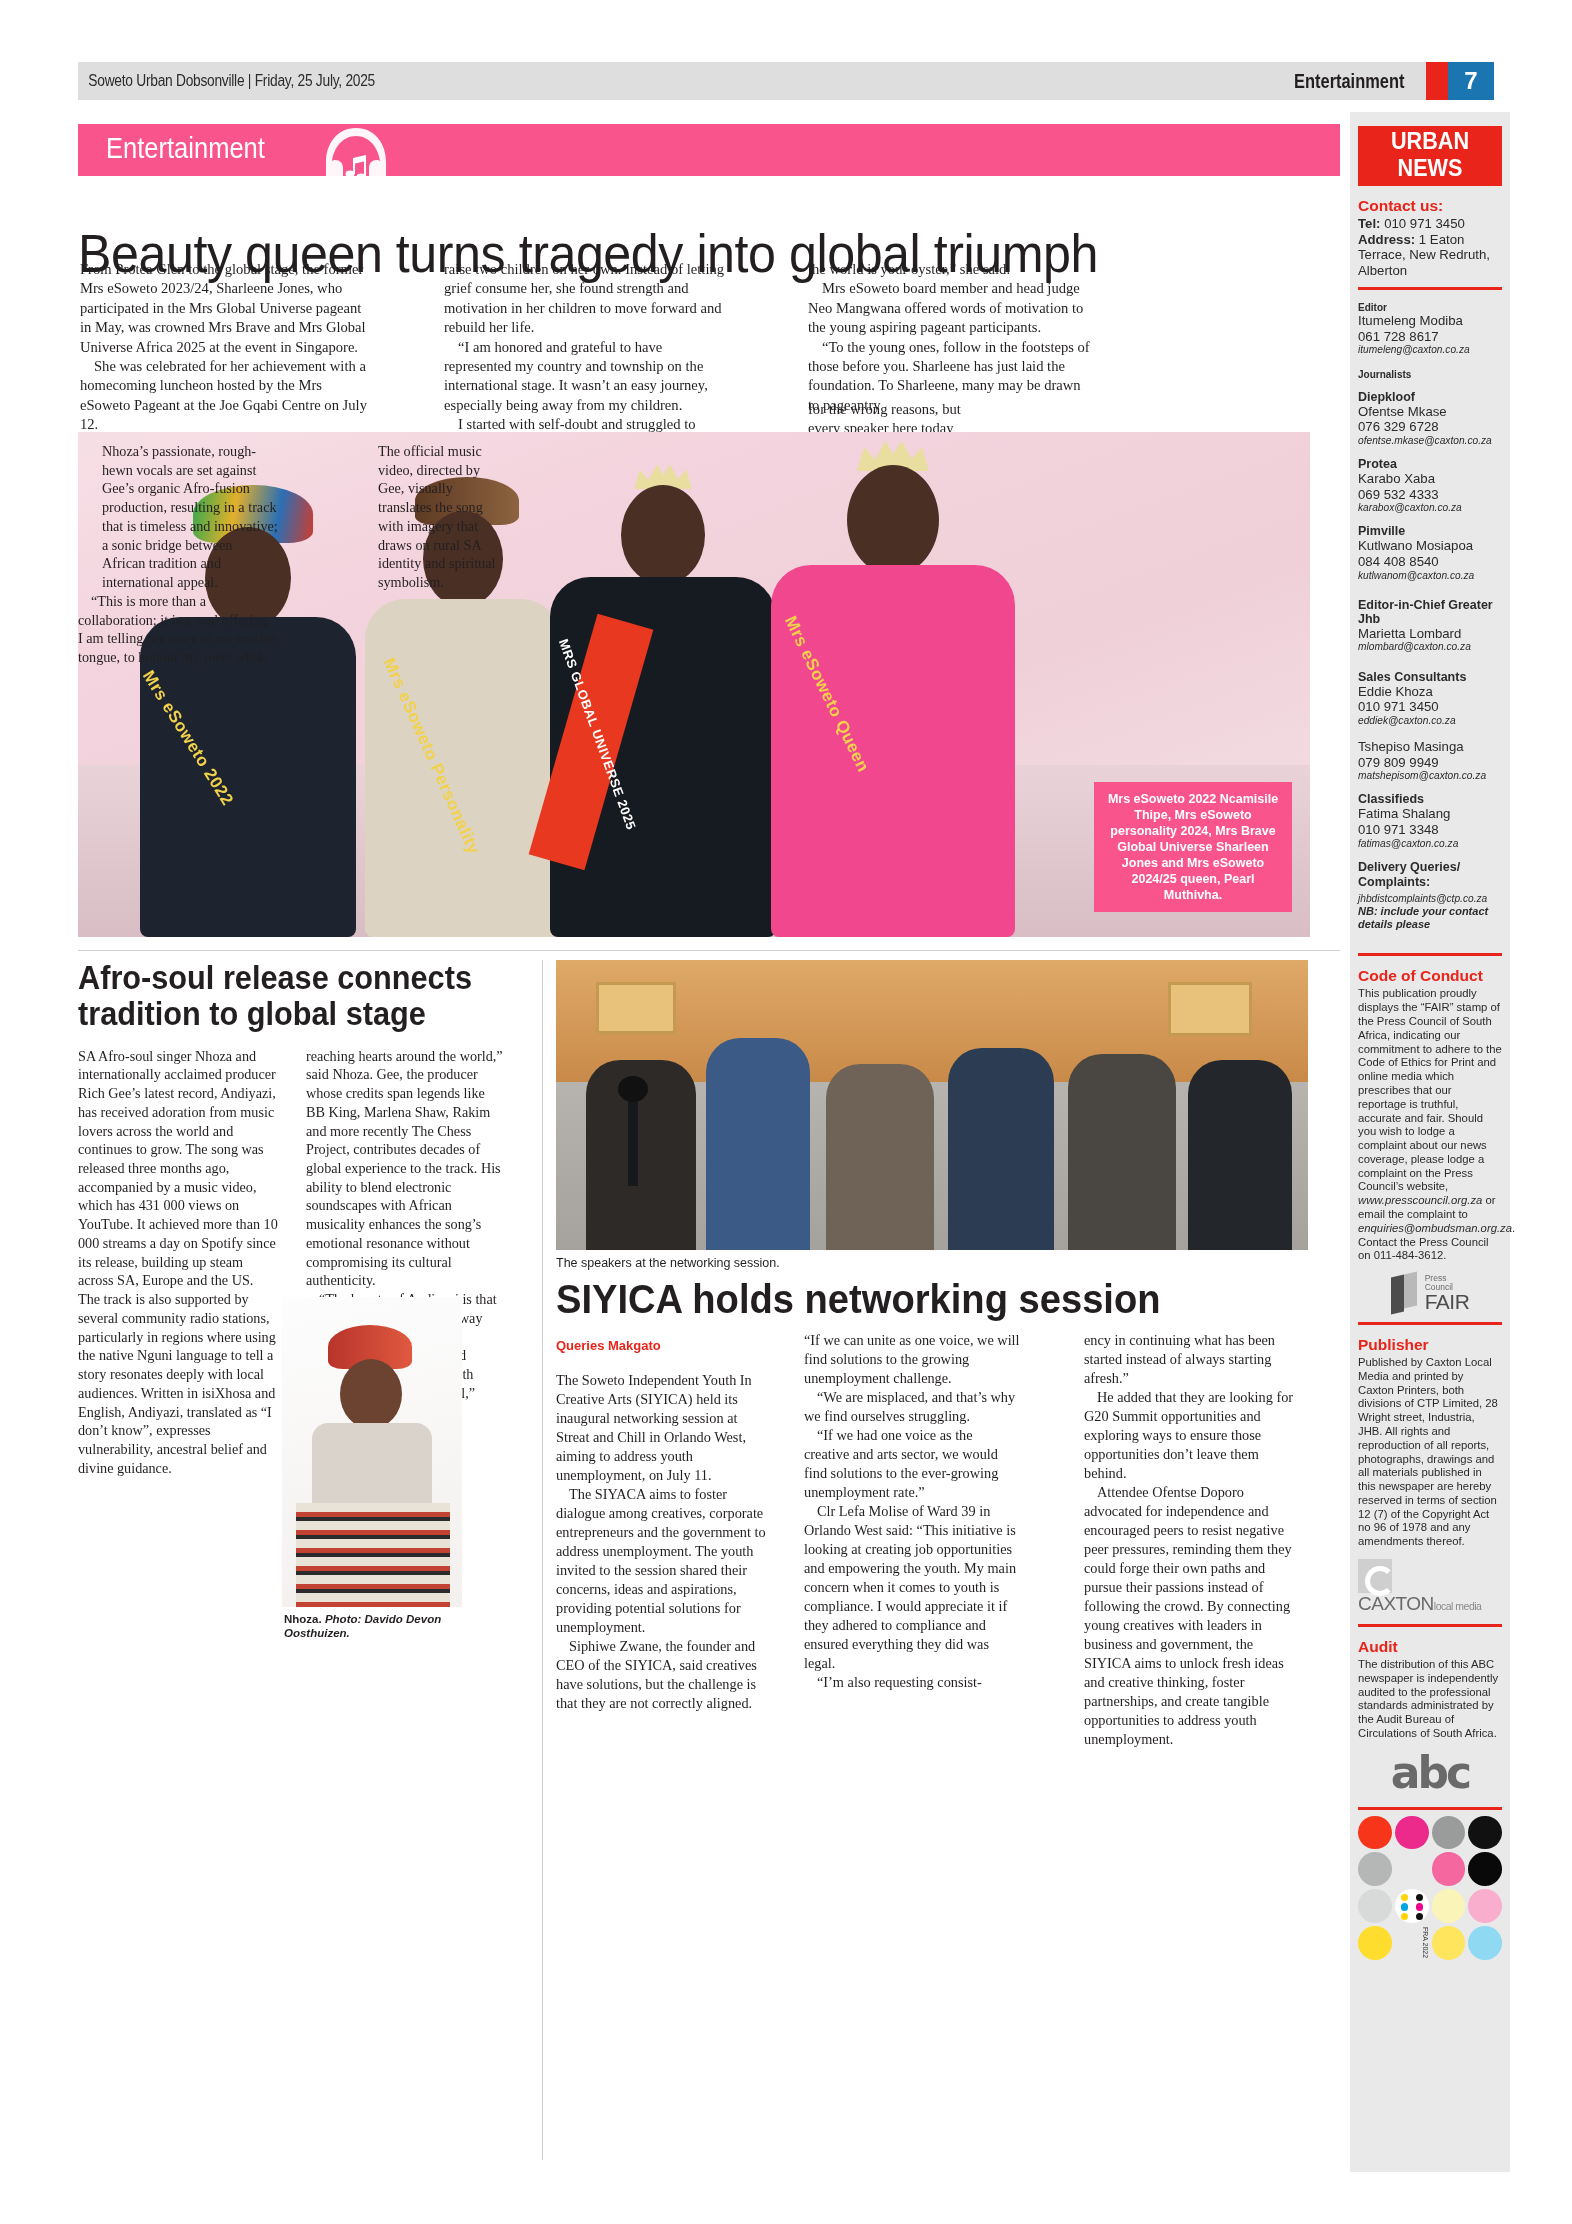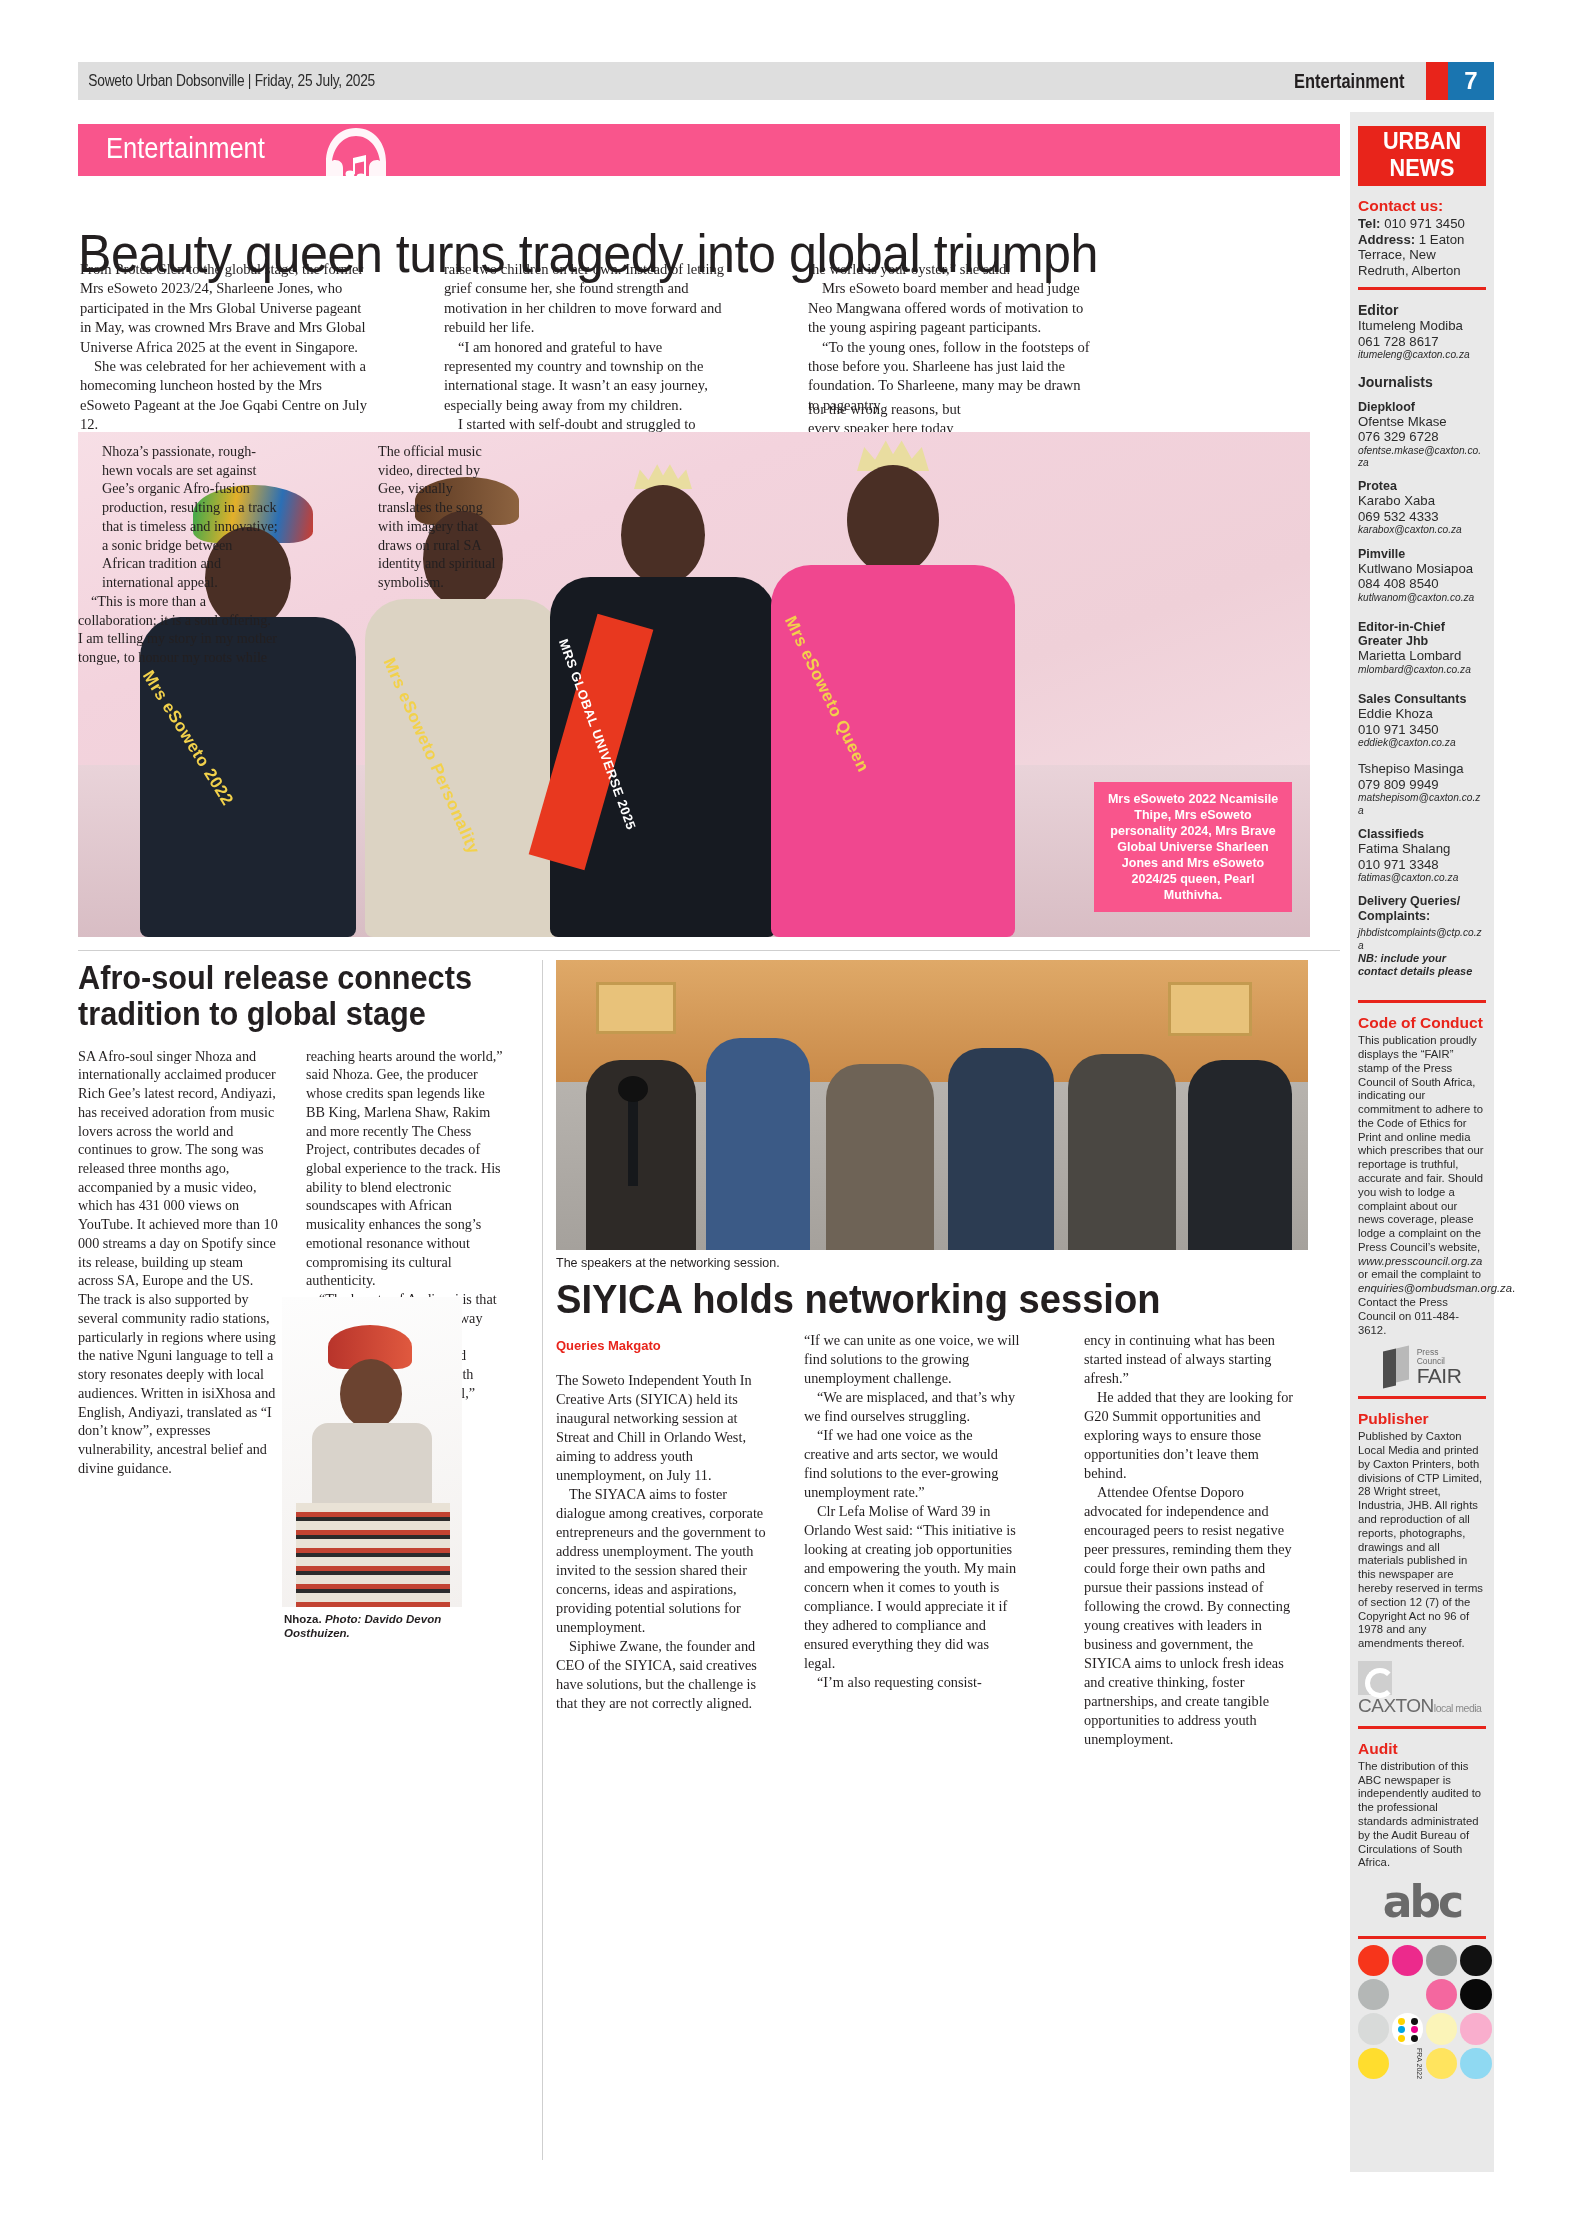--- a/index.html
+++ b/index.html
@@ -197,36 +197,36 @@
     font-family:"Liberation Serif", serif; font-size:14.3px; line-height:1.33;
   }
   .a3col p { margin:0; text-indent:13px; }
   .a3col p.first { text-indent:0; }
   .a3c1 { left:0;   top:40px; }
   .a3c2 { left:248px; }
   .a3c3 { left:528px; }
 
   
   .sidebar {
-    position:absolute; left:1350px; top:112px; width:144px; height:2060px;
+    position:absolute; left:1350px; top:112px; width:160px; height:2060px;
     background:#e9e9e9;
     font-family:"Liberation Sans", sans-serif; color:#2b2b2b;
   }
   .sb-inner { padding:0 8px; }
   .sb-urbannews {
     margin:14px 0 0 0; background:#e8241b; color:#fff;
     font-weight:bold; font-size:23px; text-align:center; padding:2px 0 4px 0;
     letter-spacing:0px;
   }
   .sb-urbannews span { display:inline-block; transform:scaleX(0.94); }
   .sb-h-red { color:#e8241b; font-weight:bold; font-size:15.5px; margin-top:11px; }
   .sb-body { font-size:13.2px; line-height:1.18; margin-top:1px; }
   .sb-body b { font-weight:bold; }
   .sb-label { font-weight:bold; font-size:12.5px; margin-top:10px; }
-  .sb-label-lg { font-weight:bold; font-size:14px; margin-top:12px; }
+  .sb-label-lg { font-weight:bold; font-size:10px; margin-top:12px; }
   .sb-name { font-size:13.2px; line-height:1.18; }
   .sb-mail { font-size:10.2px; font-style:italic; line-height:1.2; word-break:break-word; }
   .sb-divider { height:3px; background:#e8241b; margin:9px 0 0 0; }
   .sb-para { font-size:11.3px; line-height:1.22; margin-top:2px; }
   .sb-para i { font-style:italic; }
   .sb-nb { font-size:11px; font-style:italic; font-weight:bold; line-height:1.2; }
 
   
   .fair-logo { display:flex; align-items:center; justify-content:center; gap:6px; margin:10px 0 4px 0; }
   .fair-mark { width:28px; height:40px; position:relative; }

